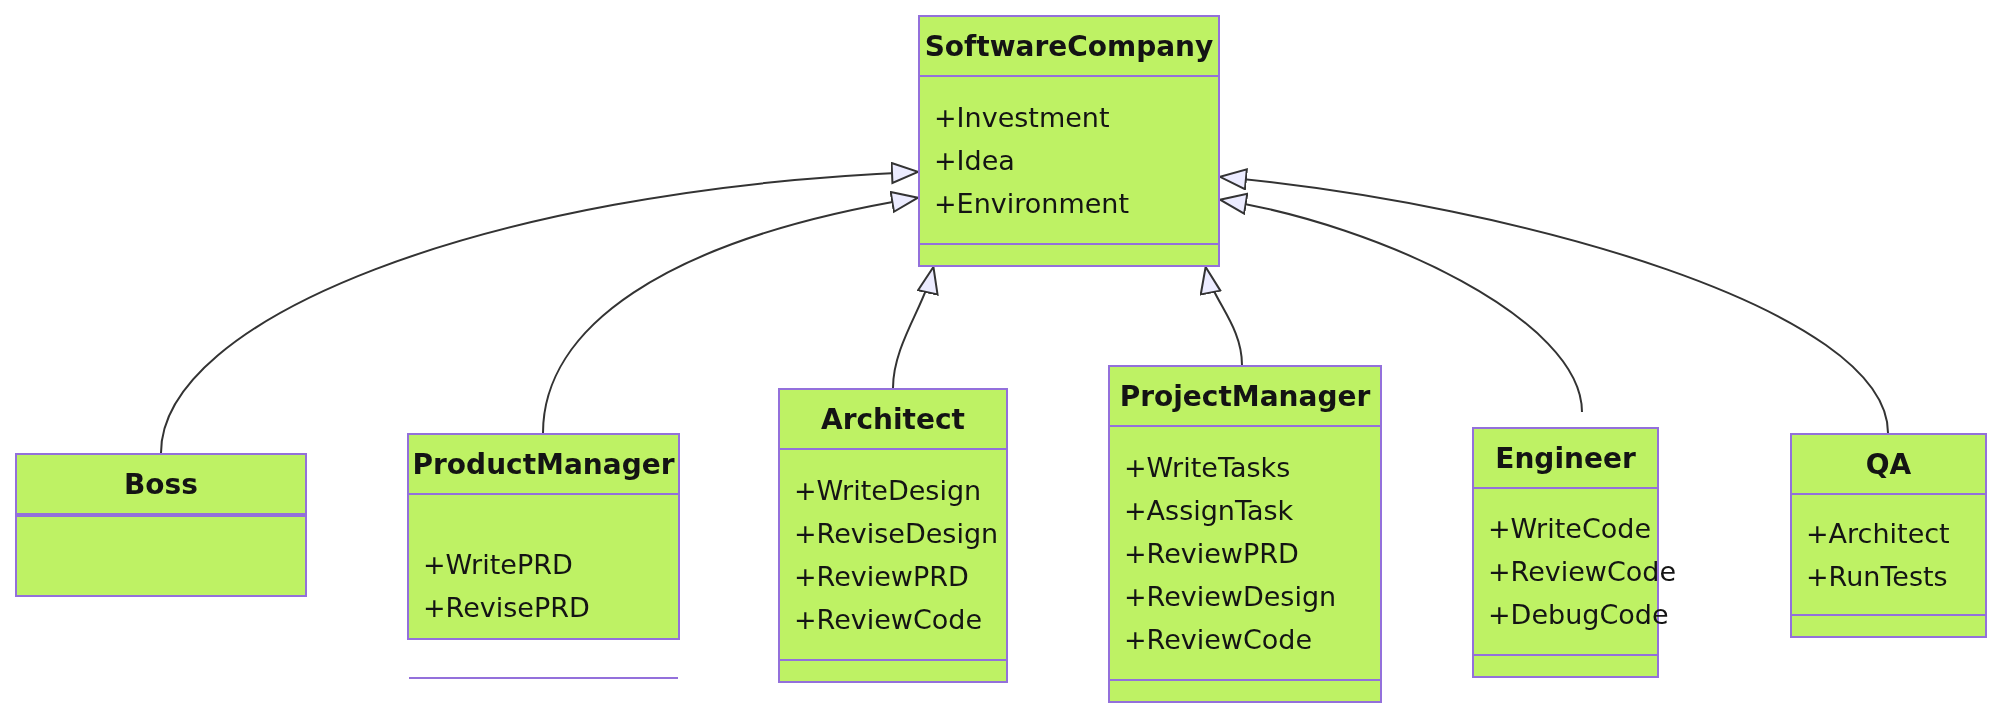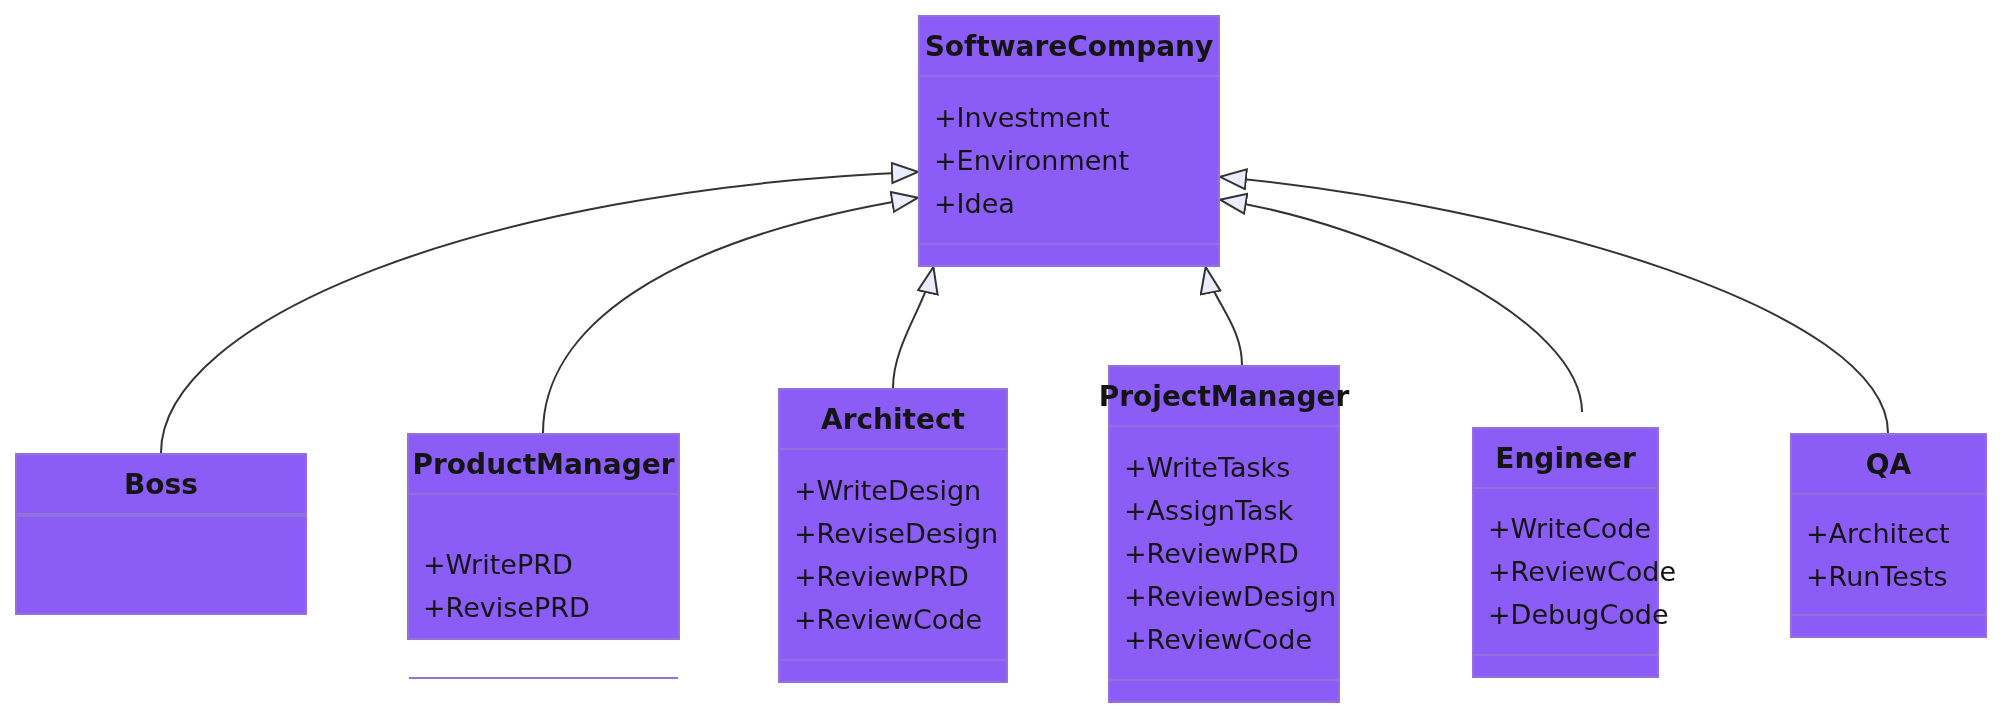--- a/index.html
+++ b/index.html
@@ -13,21 +13,21 @@
   }
   #edges {
     position: absolute;
     left: 0; top: 0;
     width: 2003px; height: 722px;
     z-index: 0;
   }
   .cls {
     position: absolute;
     box-sizing: border-box;
-    background: #8b5cf6;
+    background: #bef264;
     border: 2px solid #9370DB;
     display: flex;
     flex-direction: column;
     color: #141414;
     z-index: 1;
   }
   .cls-title {
     box-sizing: border-box;
     height: 60px;
     flex: 0 0 60px;
@@ -53,24 +53,24 @@
     white-space: nowrap;
   }
   .cls-footer {
     box-sizing: border-box;
     height: 22px;
     flex: 0 0 22px;
     border-top: 2px solid #9370DB;
   }
   
   #cls-softwarecompany { left: 918px; top: 15px;  width: 302px; height: 252px; }
-  #cls-boss            { left: 15px;  top: 453px; width: 292px; height: 162px; }
+  #cls-boss            { left: 15px;  top: 453px; width: 292px; height: 144px; }
   #cls-productmanager  { left: 407px; top: 433px; width: 273px; height: 207px; gap: 48px; }
   #cls-architect       { left: 778px; top: 388px; width: 230px; height: 295px; justify-content: center; }
-  #cls-projectmanager  { left: 1108px;top: 365px; width: 232px; height: 338px; }
+  #cls-projectmanager  { left: 1108px;top: 365px; width: 274px; height: 338px; }
   #cls-engineer        { left: 1472px;top: 427px; width: 187px; height: 251px; }
   #cls-qa              { left: 1790px;top: 433px; width: 197px; height: 205px; gap: 16px; }
 </style>
 </head>
 <body>
 
 <div id="stage">
 
   <svg id="edges" viewBox="0 0 2003 722" xmlns="http://www.w3.org/2000/svg">
     <defs>
@@ -85,22 +85,22 @@
       <path d="M 1242 365 C 1242 325 1212 300 1206 269" marker-end="url(#tri)"></path>
       <path d="M 1582 412 C 1582 320 1380 225 1222 200" marker-end="url(#tri)"></path>
       <path d="M 1888 433 C 1888 310 1520 205 1222 177" marker-end="url(#tri)"></path>
     </g>
   </svg>
 
   <div class="cls" id="cls-softwarecompany">
     <div class="cls-title">SoftwareCompany</div>
     <div class="cls-members">
       <div class="member">+Investment</div>
+      <div class="member">+Idea</div>
       <div class="member">+Environment</div>
-      <div class="member">+Idea</div>
     </div>
     <div class="cls-footer"></div>
   </div>
 
   <div class="cls" id="cls-boss">
     <div class="cls-title">Boss</div>
     <div class="cls-footer"></div>
   </div>
 
   <div class="cls" id="cls-productmanager">

